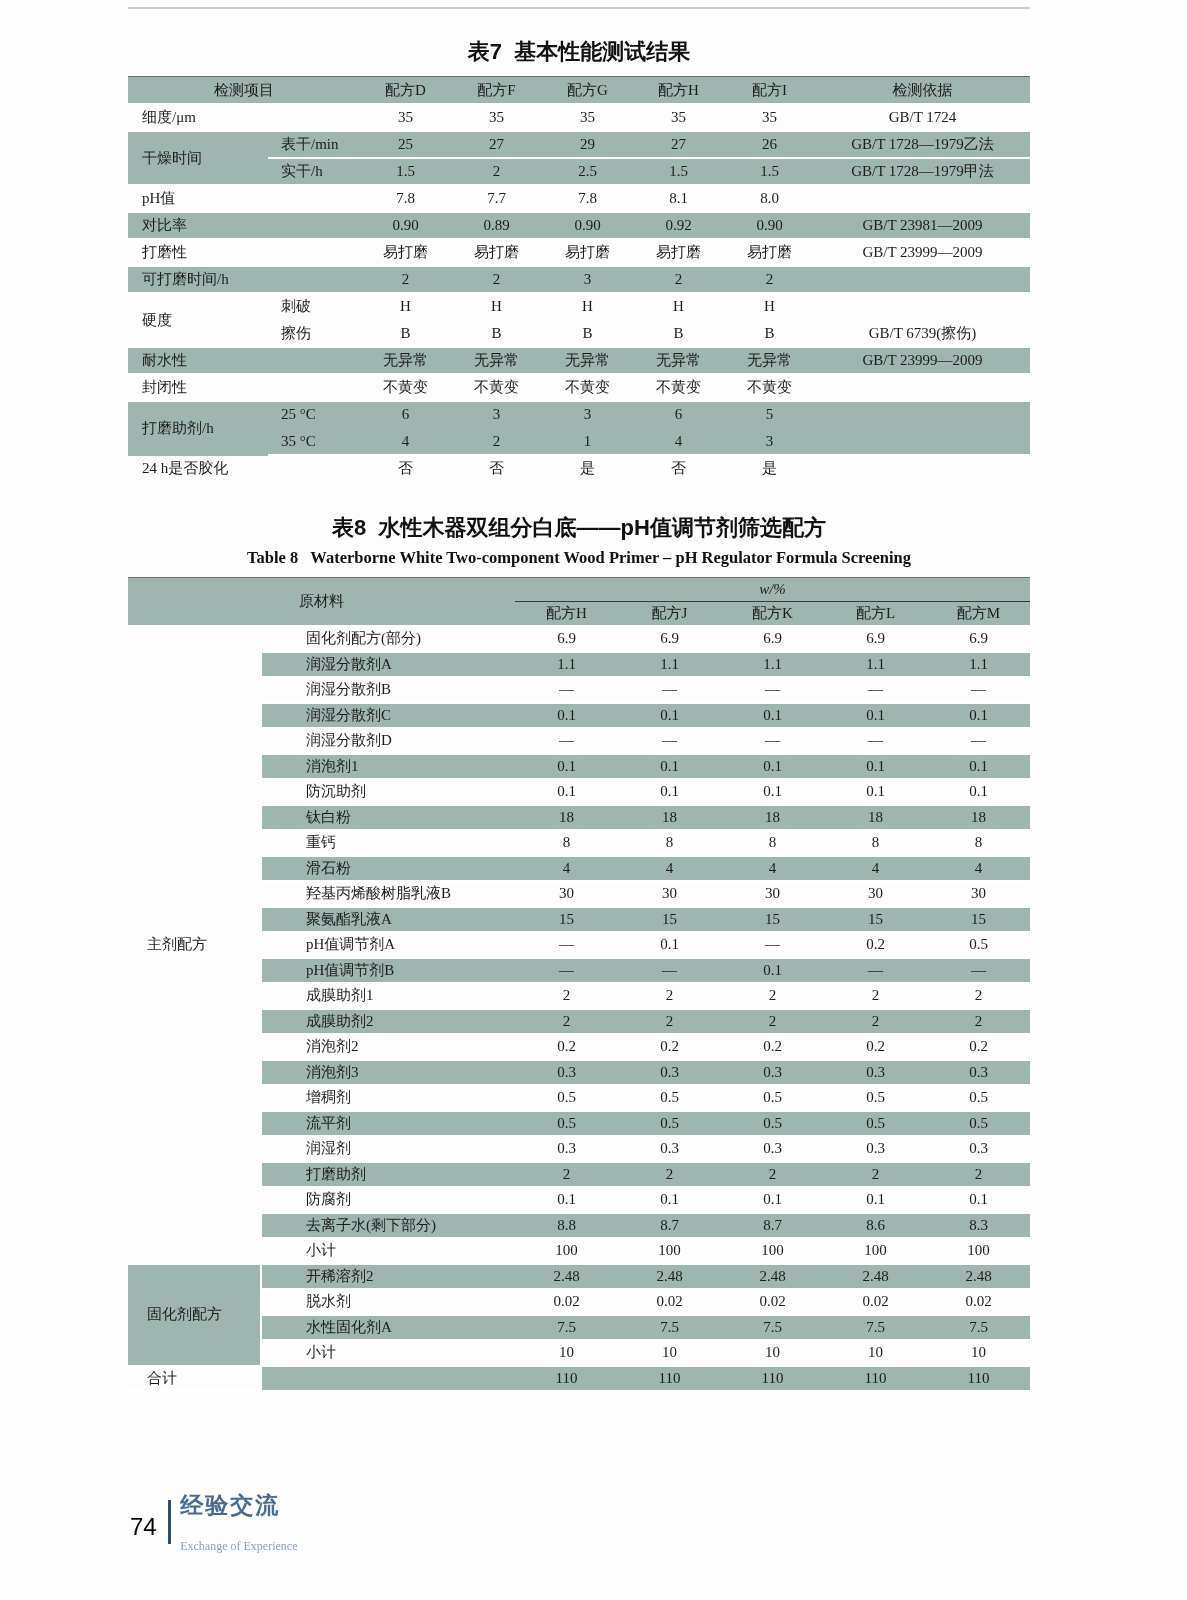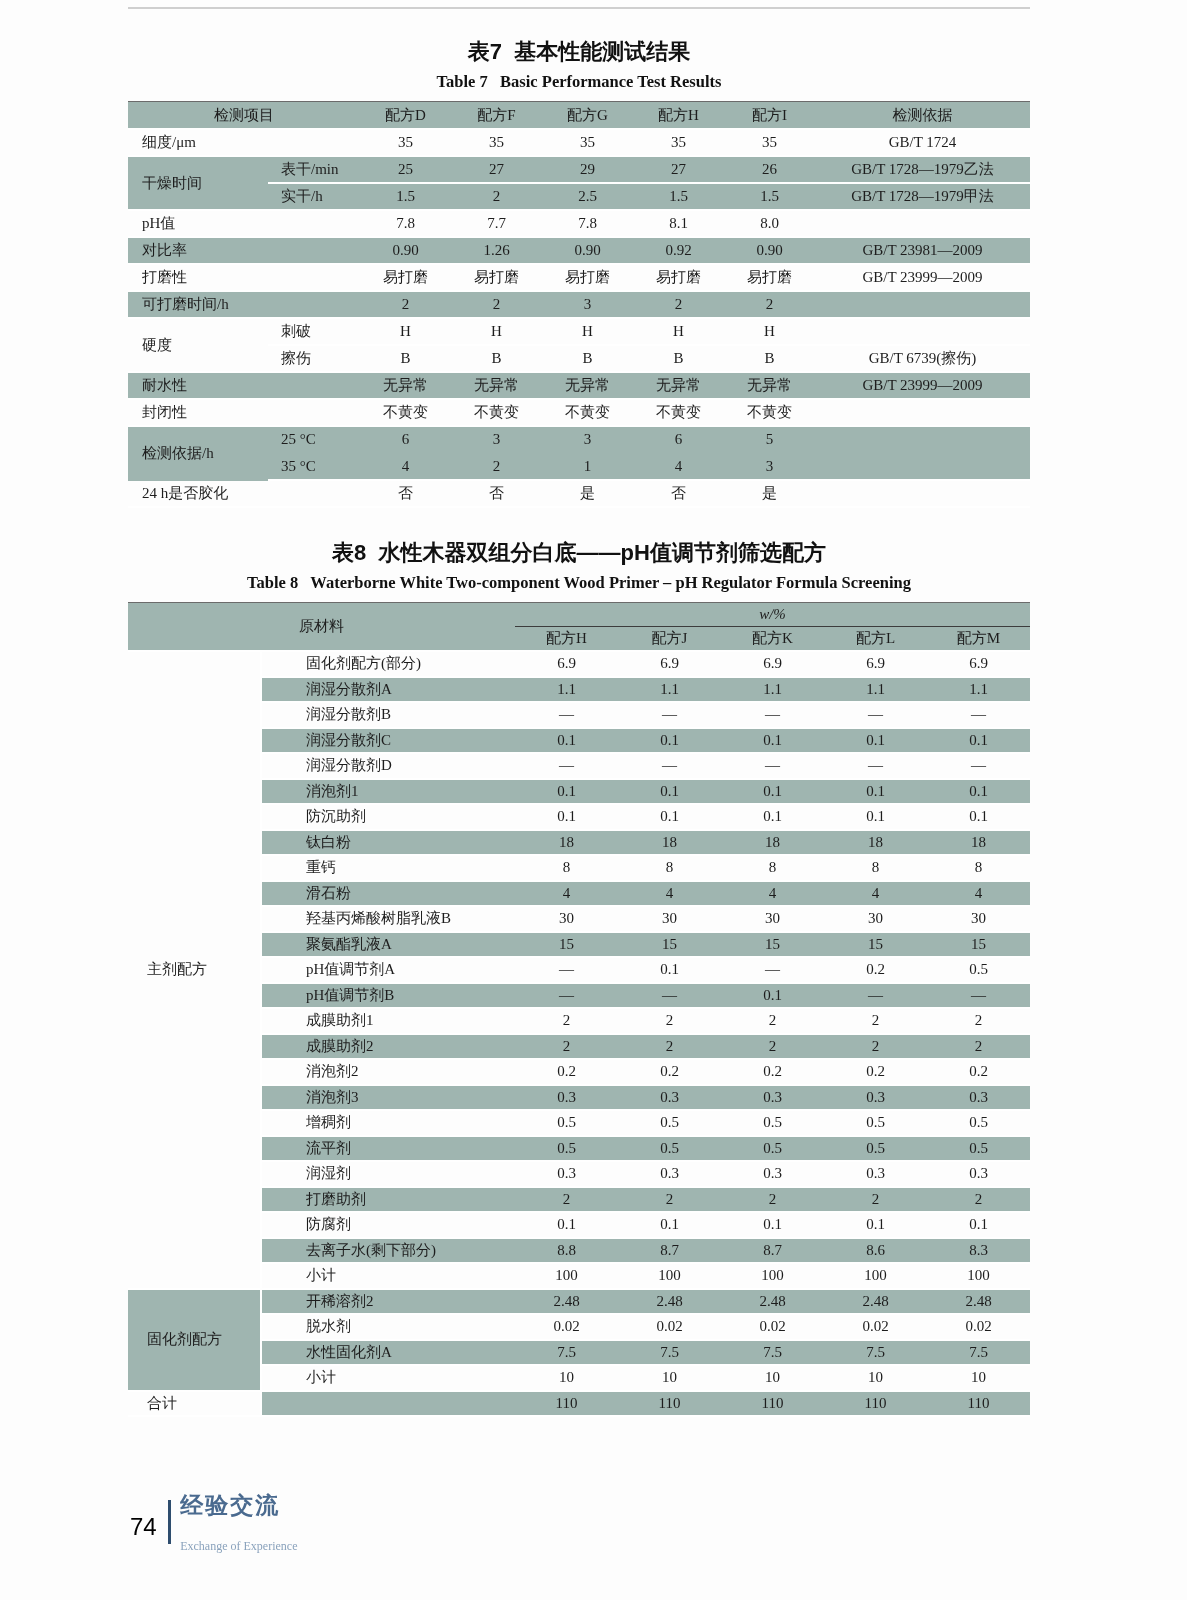--- a/index.html
+++ b/index.html
@@ -81,21 +81,20 @@
 </style>
 </head>
 <body>
 
 <div class="page">
   <div class="content">
 
     <div class="header-rule"></div>
 
     <div class="cap-zh">表7  基本性能测试结果</div>
-    <div class="cap-en">Table 7   Basic Performance Test Results</div>
 
     <table id="t7">
         <colgroup>
           <col style="width:140px">
           <col style="width:92px">
           <col style="width:91px">
           <col style="width:91px">
           <col style="width:91px">
           <col style="width:91px">
           <col style="width:91px">
@@ -146,21 +145,21 @@
             <td>7.8</td>
             <td>7.7</td>
             <td>7.8</td>
             <td>8.1</td>
             <td>8.0</td>
             <td></td>
           </tr>
           <tr>
             <td colspan="2" class="lab band">对比率</td>
             <td class="band">0.90</td>
-            <td class="band">1.26</td>
+            <td class="band">0.89</td>
             <td class="band">0.90</td>
             <td class="band">0.92</td>
             <td class="band">0.90</td>
             <td class="band">GB/T 23981—2009</td>
           </tr>
           <tr>
             <td colspan="2" class="lab">打磨性</td>
             <td>易打磨</td>
             <td>易打磨</td>
             <td>易打磨</td>
@@ -208,21 +207,21 @@
           <tr>
             <td colspan="2" class="lab">封闭性</td>
             <td>不黄变</td>
             <td>不黄变</td>
             <td>不黄变</td>
             <td>不黄变</td>
             <td>不黄变</td>
             <td></td>
           </tr>
           <tr class="band-join">
-            <td rowspan="2" class="lab band">检测依据/h</td>
+            <td rowspan="2" class="lab band">打磨助剂/h</td>
             <td class="sub band">25 °C</td>
             <td class="band">6</td>
             <td class="band">3</td>
             <td class="band">3</td>
             <td class="band">6</td>
             <td class="band">5</td>
             <td class="band"></td>
           </tr>
           <tr>
             <td class="sub band">35 °C</td>

